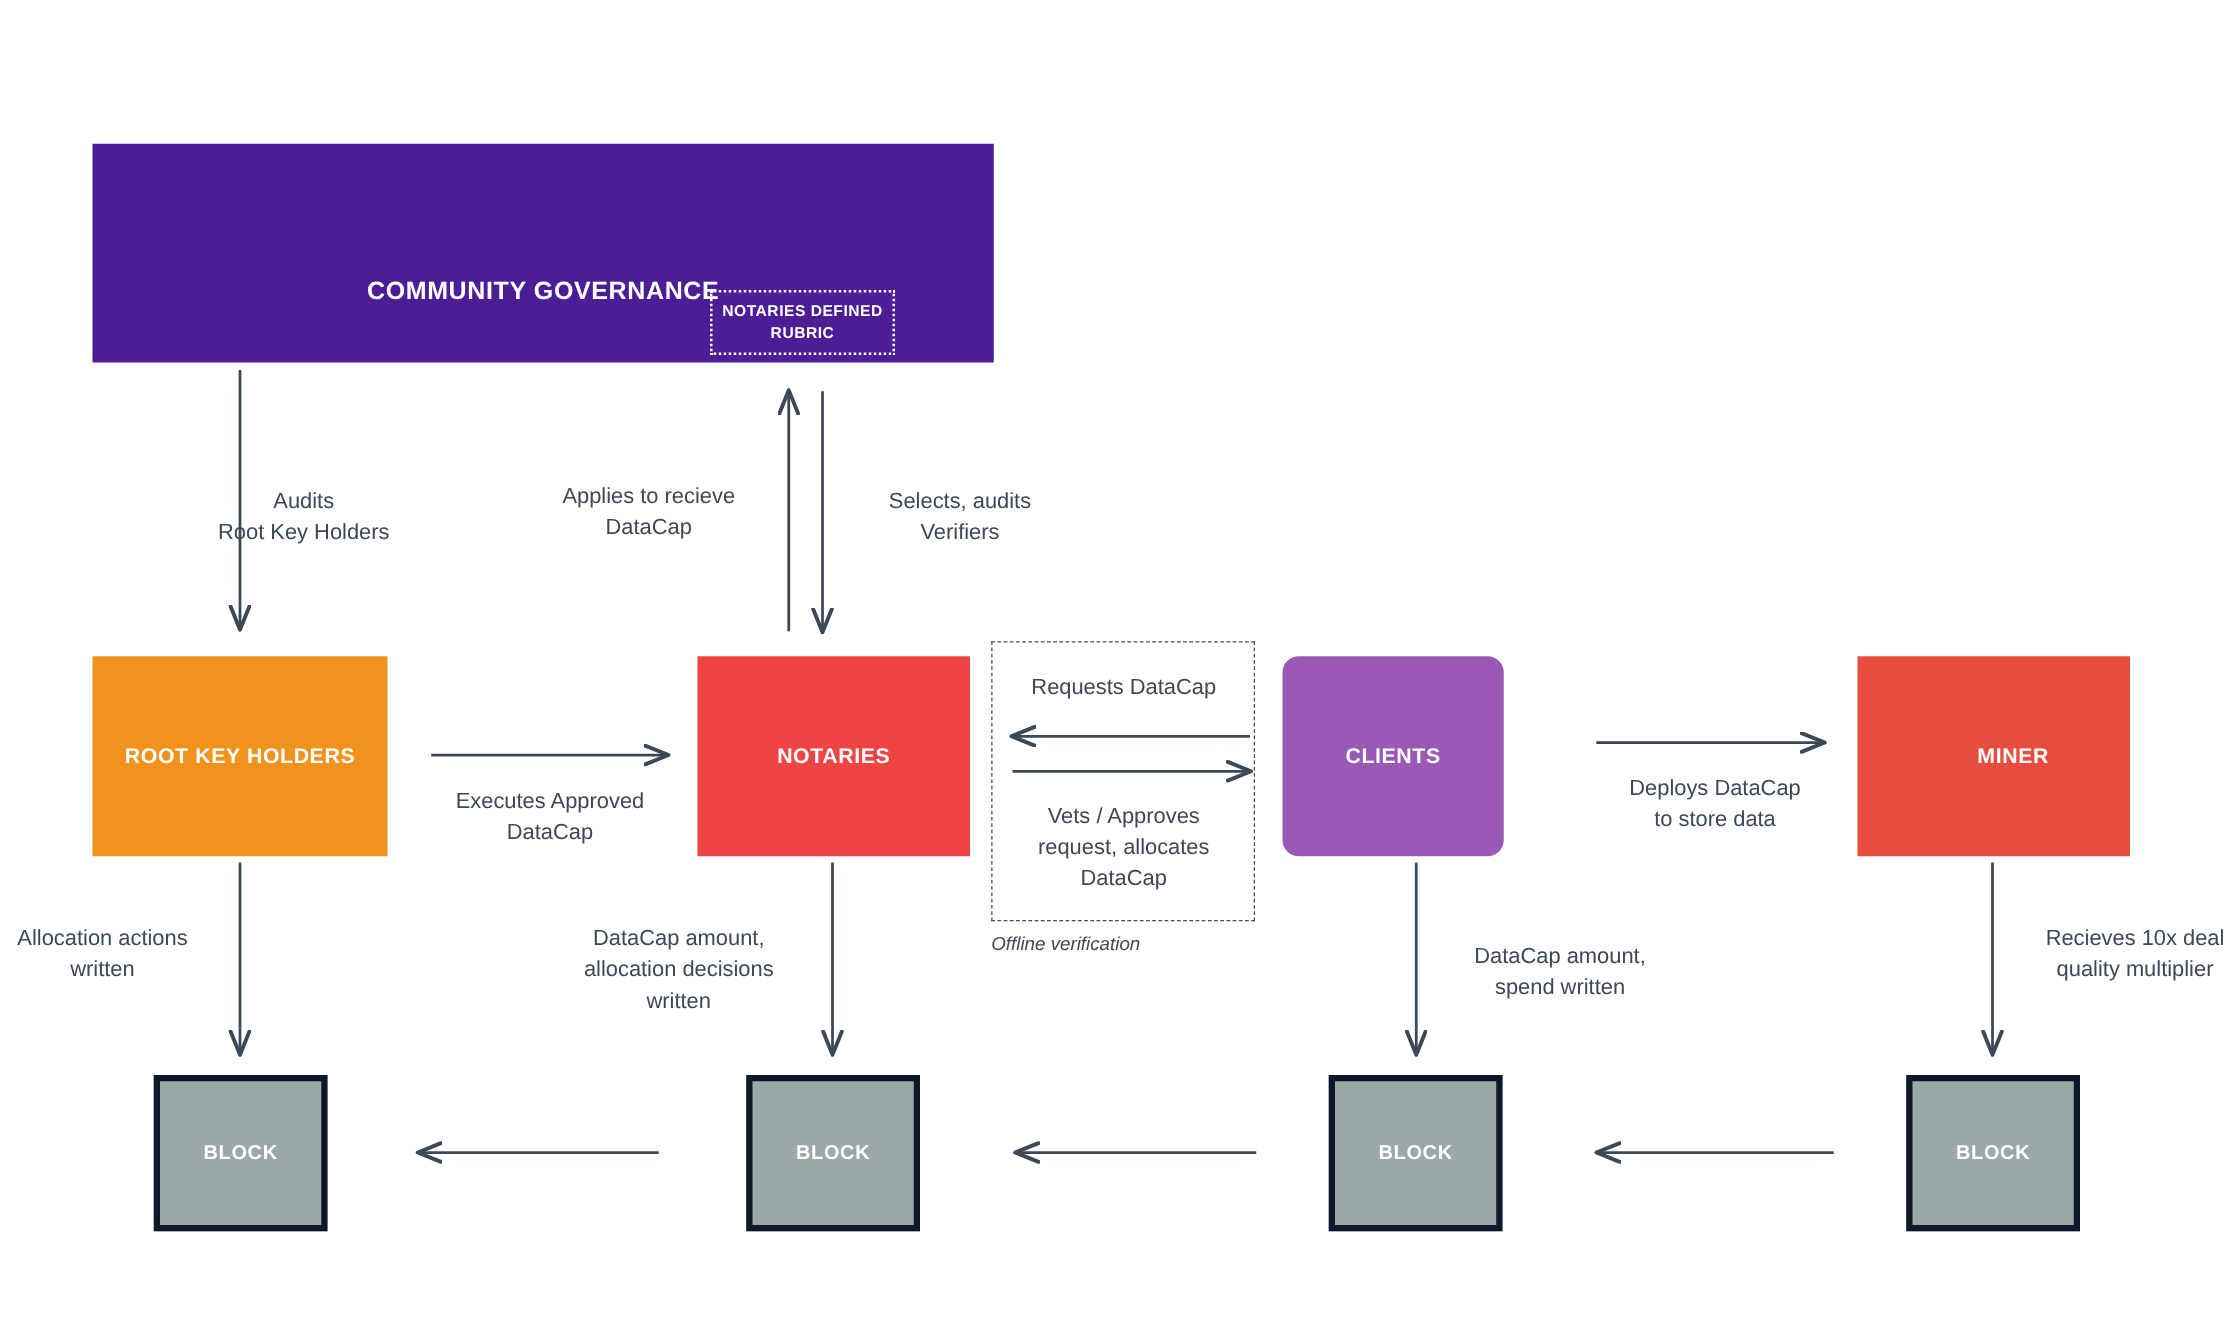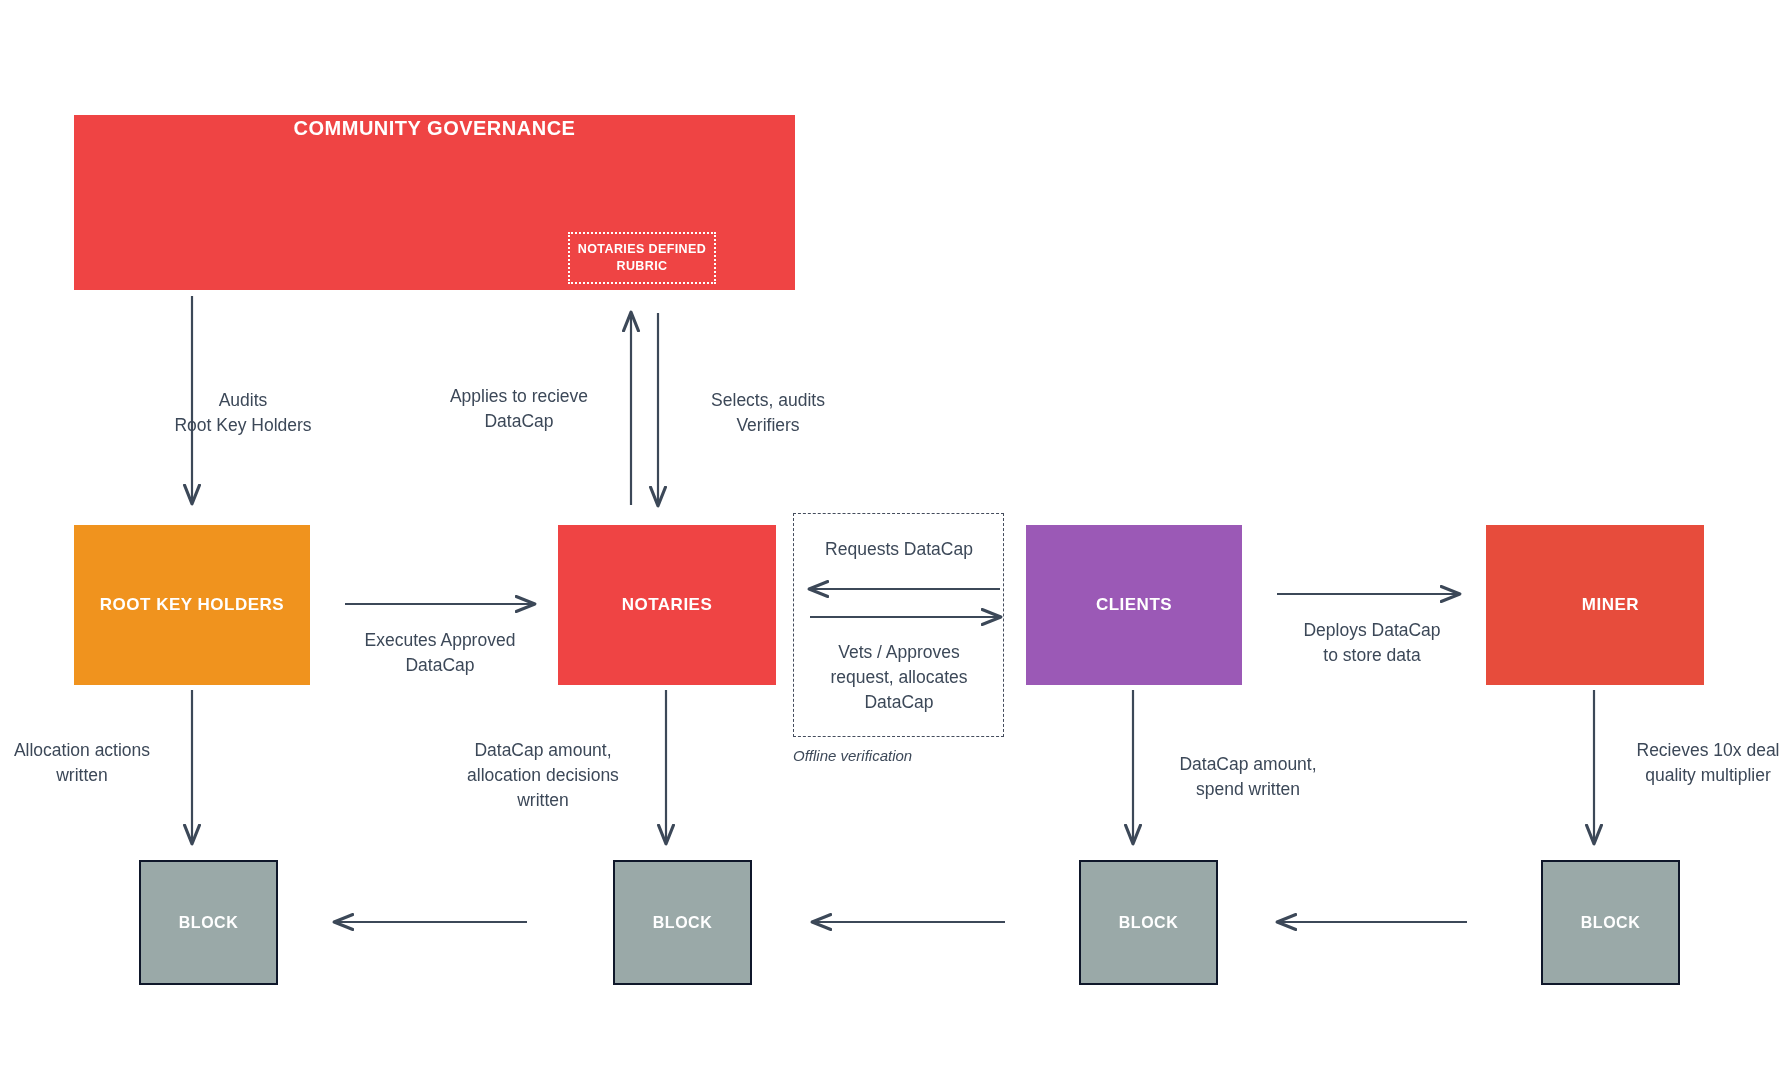--- a/index.html
+++ b/index.html
@@ -24,51 +24,51 @@
     justify-content: center;
     color: #ffffff;
     font-weight: bold;
     letter-spacing: 0.5px;
     text-align: center;
     line-height: 1.35;
     box-sizing: border-box;
   }
   .box-governance {
     left: 74px; top: 115px; width: 721px; height: 175px;
-    background: #ef4444;
+    background: #4c1d95;
     font-size: 20px;
-    align-items: flex-start;
+    align-items: center;
+    padding-top: 62px;
   }
   .rubric {
     position: absolute;
     left: 568px; top: 232px; width: 148px; height: 52px;
     border: 2px dotted #ffffff;
     box-sizing: border-box;
     display: flex;
     align-items: center;
     justify-content: center;
     text-align: center;
     color: #ffffff;
     font-weight: bold;
     font-size: 12.5px;
     line-height: 1.35;
     letter-spacing: 0.4px;
   }
   .box-rkh   { left: 74px;   top: 525px; width: 236px; height: 160px; background: #f0931e; font-size: 17px; }
   .box-not   { left: 558px;  top: 525px; width: 218px; height: 160px; background: #ef4444; font-size: 17px; }
-  .box-cli   { left: 1026px; top: 525px; width: 216px; height: 160px; background: #9b59b6; font-size: 17px; }
+  .box-cli   { left: 1026px; top: 525px; width: 177px; height: 160px; background: #9b59b6; font-size: 17px; border-radius: 13px; }
   .box-min   { left: 1486px; top: 525px; width: 218px; height: 160px; background: #e74c3c; font-size: 17px; padding-left: 31px; }
 
   .box-block {
     width: 139px; height: 125px;
     background: #9aa9a8;
-    border: 2px solid #0f172a;
+    border: 5px solid #0f172a;
     font-size: 16px;
     top: 860px;
-    margin-left: 16px;
   }
   .blk1 { left: 123px; }
   .blk2 { left: 597px; }
   .blk3 { left: 1063px; }
   .blk4 { left: 1525px; }
 
   
   .offline-box {
     position: absolute;
     left: 793px; top: 513px; width: 211px; height: 224px;

